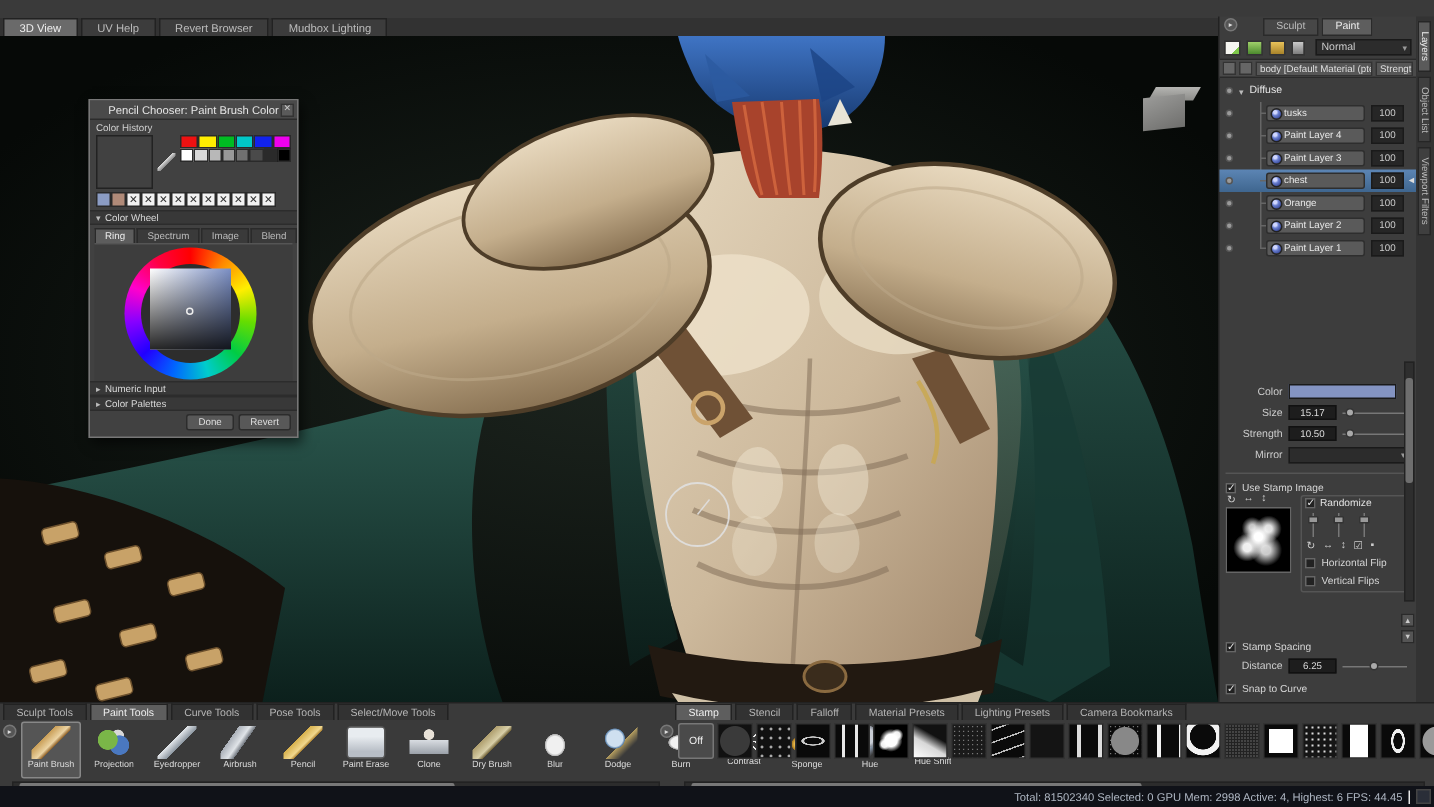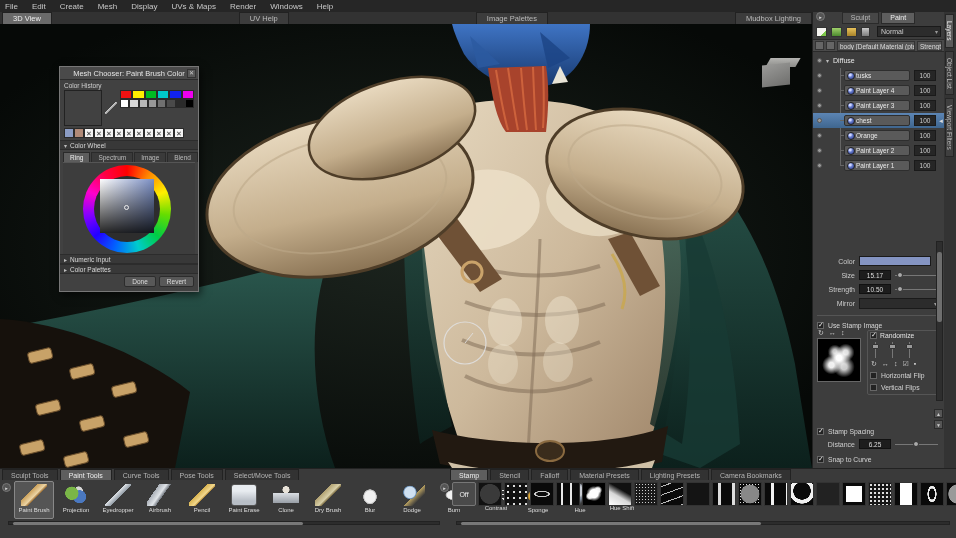--- a/index.html
+++ b/index.html
@@ -3,21 +3,21 @@
 <meta charset="utf-8">
 <style>
   html,body{margin:0;padding:0;background:#1a1a1a;}
   *{box-sizing:border-box;font-family:"Liberation Sans",sans-serif;-webkit-font-smoothing:antialiased;}
   #app{position:relative;width:956px;height:538px;overflow:hidden;background:#3a3a3a;color:#ccc;}
 
   
   #menubar{position:absolute;left:0;top:0;width:956px;height:12px;background:#262626;display:flex;align-items:center;gap:14px;padding:0 5px;font-size:8px;color:#c8c8c8;z-index:30;}
   #menubar .mi{cursor:default;white-space:nowrap;}
   
-  #viewtabs{position:absolute;left:0;top:12px;width:812px;height:12px;background:#323232;display:flex;align-items:stretch;gap:2px;padding-left:2px;font-size:7.5px;color:#bbb;z-index:25;justify-content:space-between;}
+  #viewtabs{position:absolute;left:0;top:12px;width:812px;height:12px;background:#323232;display:flex;align-items:stretch;gap:2px;padding-left:2px;font-size:7.5px;color:#bbb;z-index:25;}
   #viewtabs .vt{display:flex;align-items:center;padding:0 10px;background:#3c3c3c;border:1px solid #222;border-bottom:none;}
   #viewtabs .vt.selected{background:#6a6a6a;color:#eee;}
 
   
   #viewport{position:absolute;left:0;top:24px;width:812px;height:444px;background:#070a08;z-index:1;}
   #viewcube{position:absolute;left:758px;top:32px;width:40px;height:34px;z-index:5;}
   #viewcube .f1{position:absolute;left:4px;top:8px;width:28px;height:22px;background:linear-gradient(160deg,#9a9a98,#6f6f6d);transform:skewY(-6deg);}
   #viewcube .f2{position:absolute;left:2px;top:2px;width:30px;height:9px;background:linear-gradient(180deg,#b5b5b2,#8c8c89);transform:skewX(-30deg) translateX(8px);}
 
   
@@ -179,43 +179,31 @@
   
   #statusbar{position:absolute;left:0;top:524px;width:956px;height:14px;background:#101218;display:flex;align-items:center;justify-content:flex-end;padding-right:16px;font-size:7.5px;color:#aeb6c2;z-index:30;}
   #status-caret{width:1px;height:9px;background:#e8e8e8;margin-left:4px;}
   #status-endbox{position:absolute;right:2px;top:2px;width:10px;height:10px;background:#2a2e38;border:1px solid #444;}
 </style>
 </head>
 <body>
 
 <div id="app">
 
-  <div id="menubar">
-
-  <span class="mi">File</span>
-      <span class="mi">Edit</span>
-      <span class="mi">Create</span>
-      <span class="mi">Mesh</span>
-      <span class="mi">Display</span>
-      <span class="mi">UVs &amp; Maps</span>
-      <span class="mi">Render</span>
-      <span class="mi">Windows</span>
-      <span class="mi">Help</span>
-    </div>
 
   <div id="viewtabs">
 
   <div class="vt selected">
         <span>3D View</span>
       </div>
       <div class="vt">
         <span>UV Help</span>
       </div>
       <div class="vt">
-        <span>Image Palettes</span>
+        <span>Revert Browser</span>
       </div>
       <div class="vt">
         <span>Mudbox Lighting</span>
       </div>
     </div>
 
   <div id="viewport">
     <svg width="812" height="444" viewBox="0 0 812 444">
       <defs>
         <linearGradient id="skinG" x1="0" y1="0" x2="1" y2="1">
@@ -317,21 +305,21 @@
       </g>
     </svg>
     <div id="viewcube">
         <div class="f2"></div>
         <div class="f1"></div>
       </div>
   </div>
 
   <div id="dialog">
     <div id="dlg-title">
-      <span>Mesh Chooser: Paint Brush Color</span>
+      <span>Pencil Chooser: Paint Brush Color</span>
       <span id="dlg-close">✕</span>
     </div>
     <div class="dlg-label">Color History</div>
     <div id="dlg-history-area">
       <div id="big-swatch"></div>
       <div id="eyedrop"></div>
       <div id="pal">
         <div class="pal-row">
 
         <span class="sw" style="background: rgb(238, 17, 17);"></span>
@@ -727,14 +715,19 @@
           <span class="stamp-th whiterect"></span>
           <span class="stamp-th lens"></span>
           <span class="stamp-th stippledisc"></span>
         </span>
     </div>
     <div class="tray-scroll" style="left:456px;width:494px">
         <span class="thumb" style="left:4px;width:300px"></span>
       </div>
   </div>
 
+  <div id="statusbar">
+    <span>Total: 81502340  Selected: 0  GPU Mem: 2998  Active: 4, Highest: 6  FPS: 44.45</span>
+    <span id="status-caret"></span>
+    <span id="status-endbox"></span>
+  </div>
 
 </div>
 
 </body></html>

